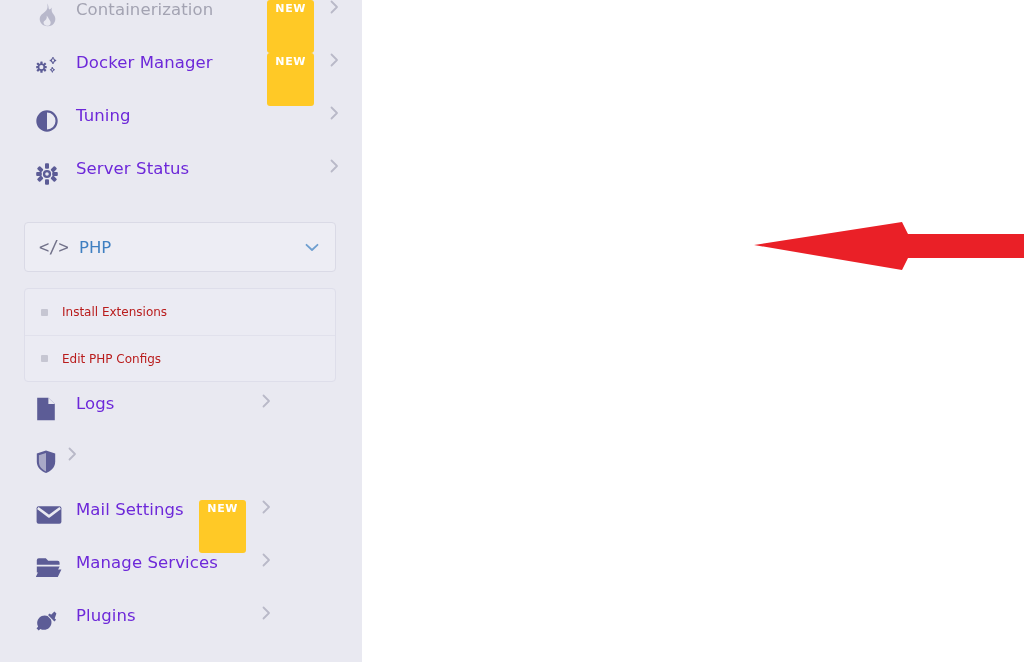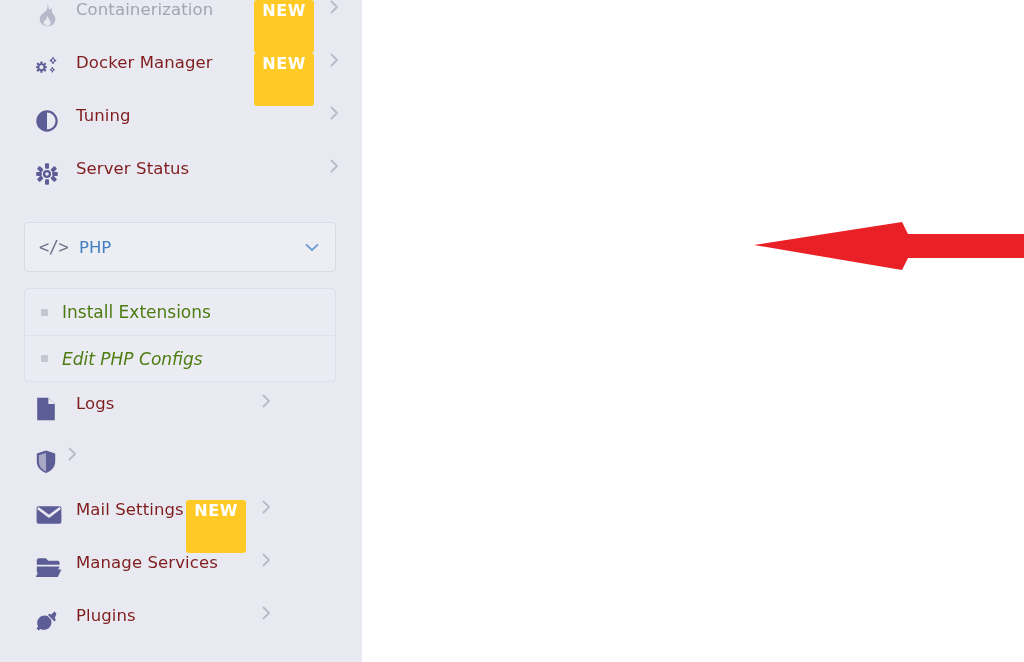--- a/index.html
+++ b/index.html
@@ -47,30 +47,30 @@
     display: flex;
     align-items: center;
     justify-content: flex-start;
     color: #5c5c96;
   }
   .nav-icon svg { display: block; }
 
   .nav-label {
     flex: 1 1 auto;
     font-size: 16.5px;
-    color: #7f1d1d;
+    color: #6d28d9;
     letter-spacing: 0.1px;
     padding-left: 10px;
     white-space: nowrap;
   }
 
   .badge-new {
     background: #ffc926;
     color: #ffffff;
-    font-size: 16px;
+    font-size: 11px;
     font-weight: bold;
     letter-spacing: 0.6px;
     border-radius: 3px;
     padding: 3px 8px 3px 8px;
     line-height: 1;
     margin-right: 14px;
   }
 
   .chev {
     width: 12px;
@@ -143,33 +143,32 @@
   }
   .sub-row {
     display: flex;
     align-items: center;
     height: 46px;
     padding-left: 16px;
     box-sizing: border-box;
   }
   .sub-row + .sub-row {
     border-top: 1px solid #e1e1ec;
-    font-style: italic;
   }
   .sub-bullet {
     width: 7px;
     height: 7px;
     min-width: 7px;
     background: #c6c6d2;
     border-radius: 1px;
     margin-right: 14px;
   }
   .sub-label {
-    font-size: 17px;
-    color: #4d7c0f;
+    font-size: 12px;
+    color: #b91c1c;
     white-space: nowrap;
   }
 
   
   #content {
     position: absolute;
     left: 362px;
     top: 0;
     width: 662px;
     height: 662px;

